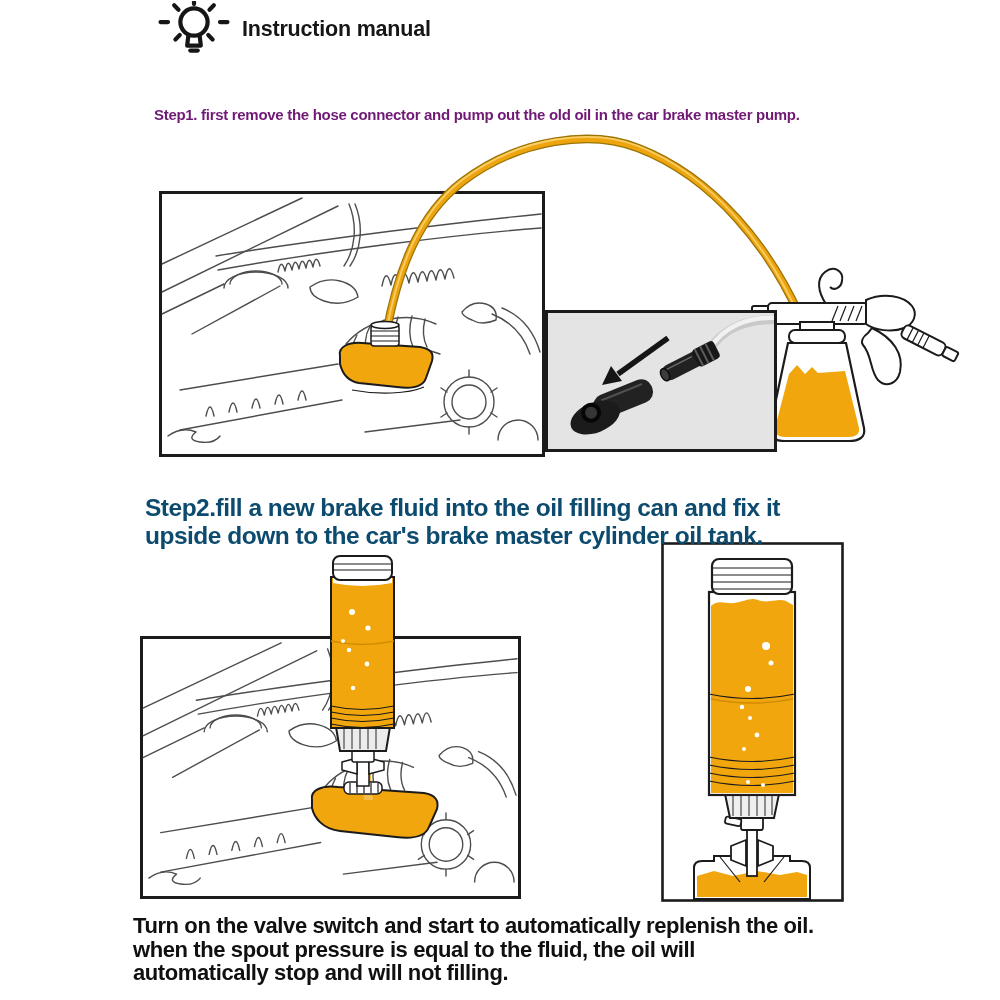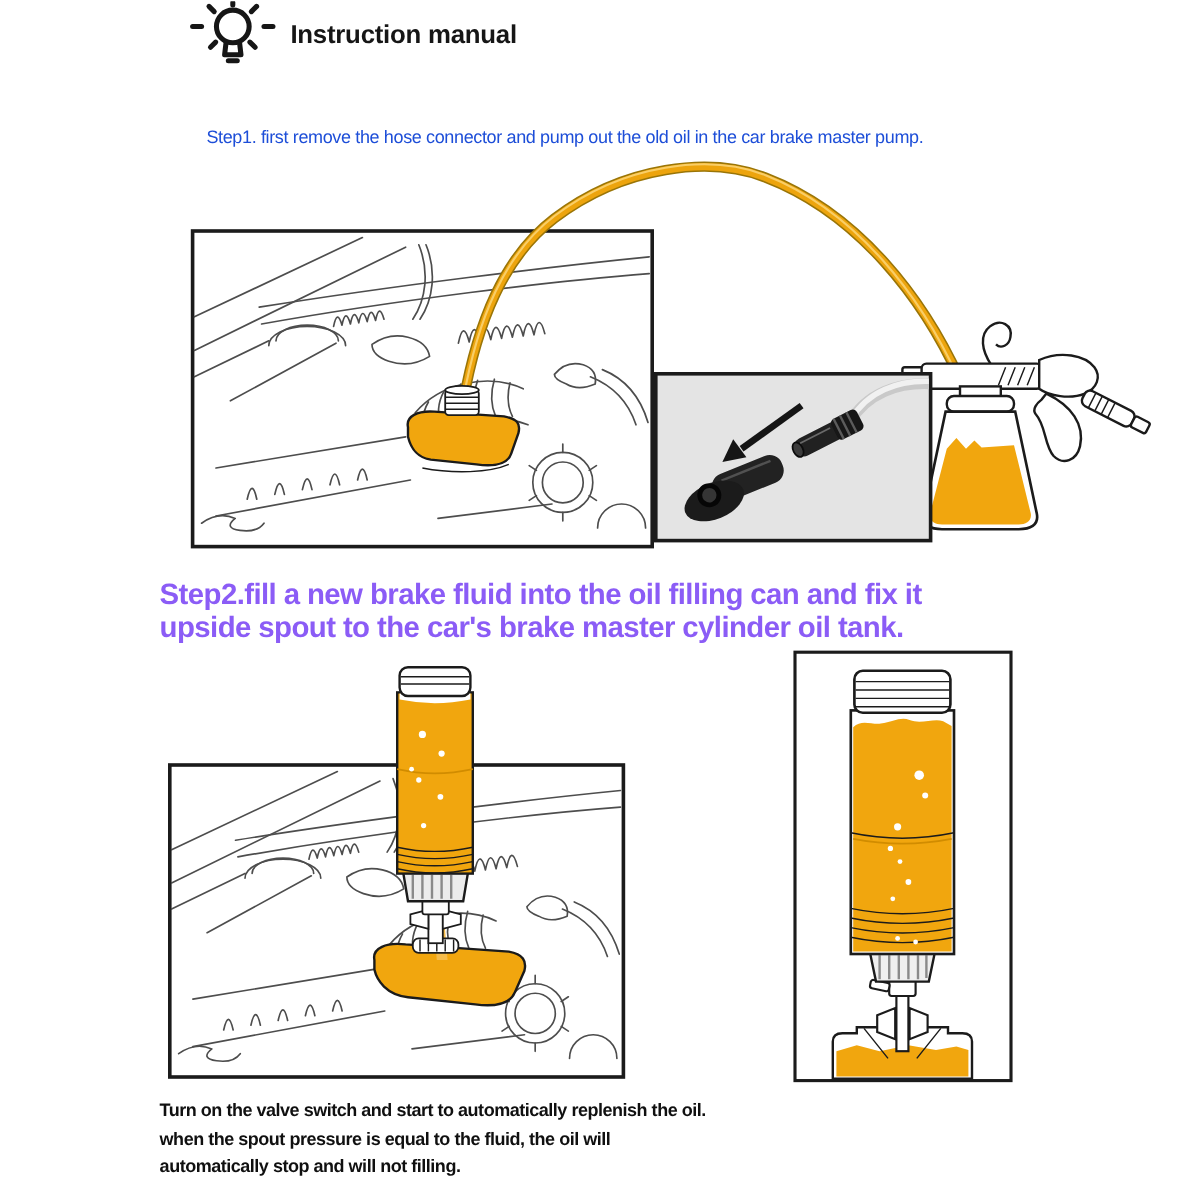--- a/index.html
+++ b/index.html
@@ -7,30 +7,30 @@
     position:relative; width:1000px; height:1000px; background:#fff;
     font-family:"Liberation Sans", sans-serif; overflow:hidden; color:#161616;
   }
   .art { position:absolute; left:0; top:0; width:1000px; height:1000px; }
 
   .header { position:absolute; left:158px; top:0px; height:58px; display:flex; align-items:center; gap:12px; }
   .bulb  { width:72px; height:57px; flex:0 0 auto; }
   .title { font-size:21.5px; font-weight:700; letter-spacing:-0.2px; margin:0; color:#161616; }
 
   .step1-caption {
-    position:absolute; left:172px; top:106px; width:700px; margin:0;
-    font-size:15px; font-weight:400; letter-spacing:-0.3px; color:#1d4ed8; white-space:nowrap;
+    position:absolute; left:154px; top:106px; width:700px; margin:0;
+    font-size:15px; font-weight:700; letter-spacing:-0.3px; color:#701a75; white-space:nowrap;
   }
   .step2-heading {
-    position:absolute; left:133px; top:482px; margin:0;
-    font-size:24.5px; font-weight:700; line-height:28px; letter-spacing:-0.5px; color:#8b5cf6; white-space:nowrap;
+    position:absolute; left:133px; top:482px; margin:12px;
+    font-size:24.5px; font-weight:700; line-height:28px; letter-spacing:-0.5px; color:#0c4a6e; white-space:nowrap;
   }
   .footer-text {
     position:absolute; left:133px; top:914px; margin:0;
-    font-size:15px; font-weight:700; line-height:23.5px; letter-spacing:-0.4px; color:#101010; white-space:nowrap;
+    font-size:22px; font-weight:700; line-height:23.5px; letter-spacing:-0.4px; color:#101010; white-space:nowrap;
   }
 
   
   .frame  { fill:#fff; stroke:var(--ink); stroke-width:3; }
   .frame2 { fill:#fff; stroke:var(--ink); stroke-width:2.6; }
   .white  { fill:#fff; }
   .fluid  { fill:var(--fluid); }
   .ink12 { stroke:var(--ink); stroke-width:1.2; fill:none; }
   .ink15 { stroke:var(--ink); stroke-width:1.5; }
   .ink18 { stroke:var(--ink); stroke-width:1.8; }
@@ -227,17 +227,17 @@
           <path d="M56 17 L50 17"></path>
         <path d="M14 31 L17.5 27.5"></path>
           <path d="M44 31 L40.5 27.5"></path>
       </g>
     </svg>
     <h1 class="title">Instruction manual</h1>
   </header>
 
   <p class="step1-caption">Step1. first remove the hose connector and pump out the old oil in the car brake master pump.</p>
 
-  <h2 class="step2-heading"><span>Step2.fill a new brake fluid into the oil filling can and fix it</span><br><span>upside spout to the car's brake master cylinder oil tank.</span></h2>
+  <h2 class="step2-heading"><span>Step2.fill a new brake fluid into the oil filling can and fix it</span><br><span>upside down to the car's brake master cylinder oil tank.</span></h2>
 
   <p class="footer-text"><span>Turn on the valve switch and start to automatically replenish the oil.</span><br><span>when the spout pressure is equal to the fluid, the oil will</span><br><span>automatically stop and will not filling.</span></p>
 
 </div>
 
 </body></html>

